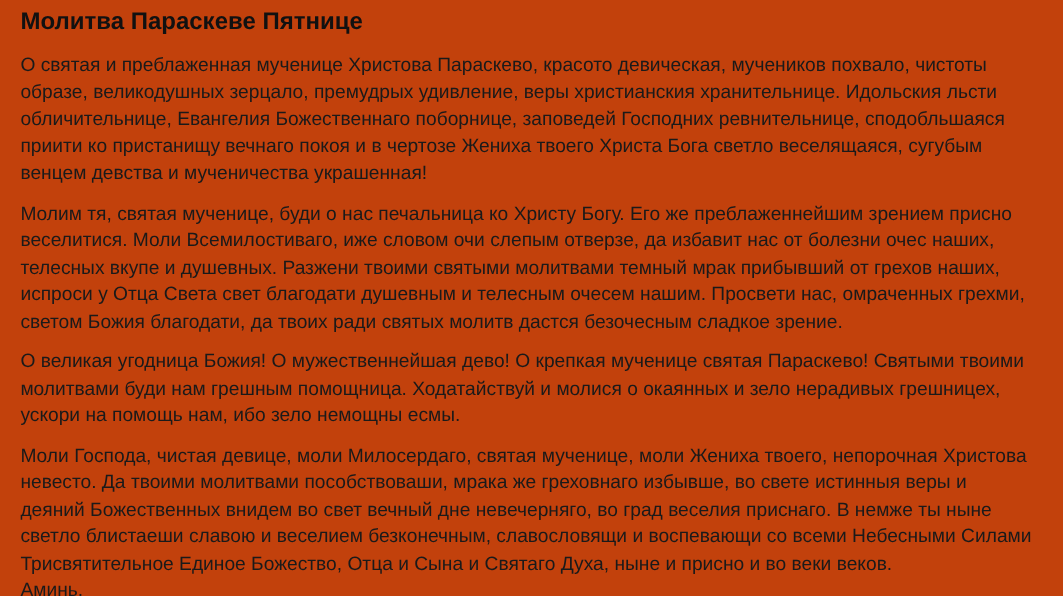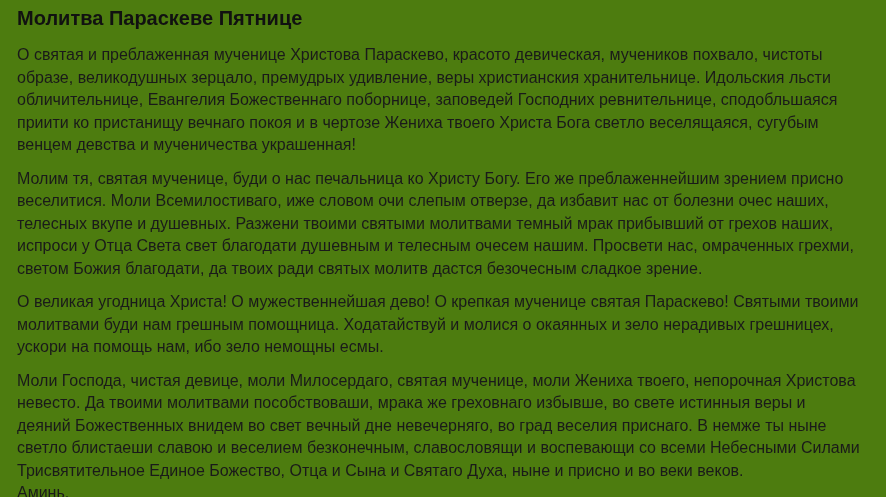--- a/index.html
+++ b/index.html
@@ -5,21 +5,21 @@
   html, body {
     margin: 0;
     padding: 0;
     background: #ffffff;
   }
   .page {
     width: 886px;
     height: 497px;
     box-sizing: border-box;
     padding: 6px 24px 0 17px;
-    background: #4d7c0f;
+    background: #c2410c;
     overflow: hidden;
     font-family: "Liberation Sans", "DejaVu Sans", sans-serif;
     color: #1a1a1a;
   }
   .doc-title {
     font-size: 20px;
     line-height: 24px;
     font-weight: 700;
     color: #111111;
     margin: 0 0 14px 0;
@@ -44,19 +44,19 @@
 <body>
 
 <div class="page">
   <h1 class="doc-title">Молитва Параскеве Пятнице</h1>
 
   <div class="doc-body">
     <p>О святая и преблаженная мученице Христова Параскево, красото девическая, мучеников похвало, чистоты образе, великодушных зерцало, премудрых удивление, веры христианския хранительнице. Идольския льсти обличительнице, Евангелия Божественнаго поборнице, заповедей Господних ревнительнице, сподобльшаяся приити ко пристанищу вечнаго покоя и в чертозе Жениха твоего Христа Бога светло веселящаяся, сугубым венцем девства и мученичества украшенная!</p>
 
     <p>Молим тя, святая мученице, буди о нас печальница ко Христу Богу. Его же преблаженнейшим зрением присно веселитися. Моли Всемилостиваго, иже словом очи слепым отверзе, да избавит нас от болезни очес наших, телесных вкупе и душевных. Разжени твоими святыми молитвами темный мрак прибывший от грехов наших, испроси у Отца Света свет благодати душевным и телесным очесем нашим. Просвети нас, омраченных грехми, светом Божия благодати, да твоих ради святых молитв дастся безочесным сладкое зрение.</p>
 
-    <p>О великая угодница Христа! О мужественнейшая дево! О крепкая мученице святая Параскево! Святыми твоими молитвами буди нам грешным помощница. Ходатайствуй и молися о окаянных и зело нерадивых грешницех, ускори на помощь нам, ибо зело немощны есмы.</p>
+    <p>О великая угодница Божия! О мужественнейшая дево! О крепкая мученице святая Параскево! Святыми твоими молитвами буди нам грешным помощница. Ходатайствуй и молися о окаянных и зело нерадивых грешницех, ускори на помощь нам, ибо зело немощны есмы.</p>
 
     <p class="no-gap">Моли Господа, чистая девице, моли Милосердаго, святая мученице, моли Жениха твоего, непорочная Христова невесто. Да твоими молитвами пособствоваши, мрака же греховнаго избывше, во свете истинныя веры и деяний Божественных внидем во свет вечный дне невечерняго, во град веселия приснаго. В немже ты ныне светло блистаеши славою и веселием безконечным, славословящи и воспевающи со всеми Небесными Силами Трисвятительное Единое Божество, Отца и Сына и Святаго Духа, ныне и присно и во веки веков.</p>
 
     <p class="amen">Аминь.</p>
   </div>
 </div>
 
 </body></html>

